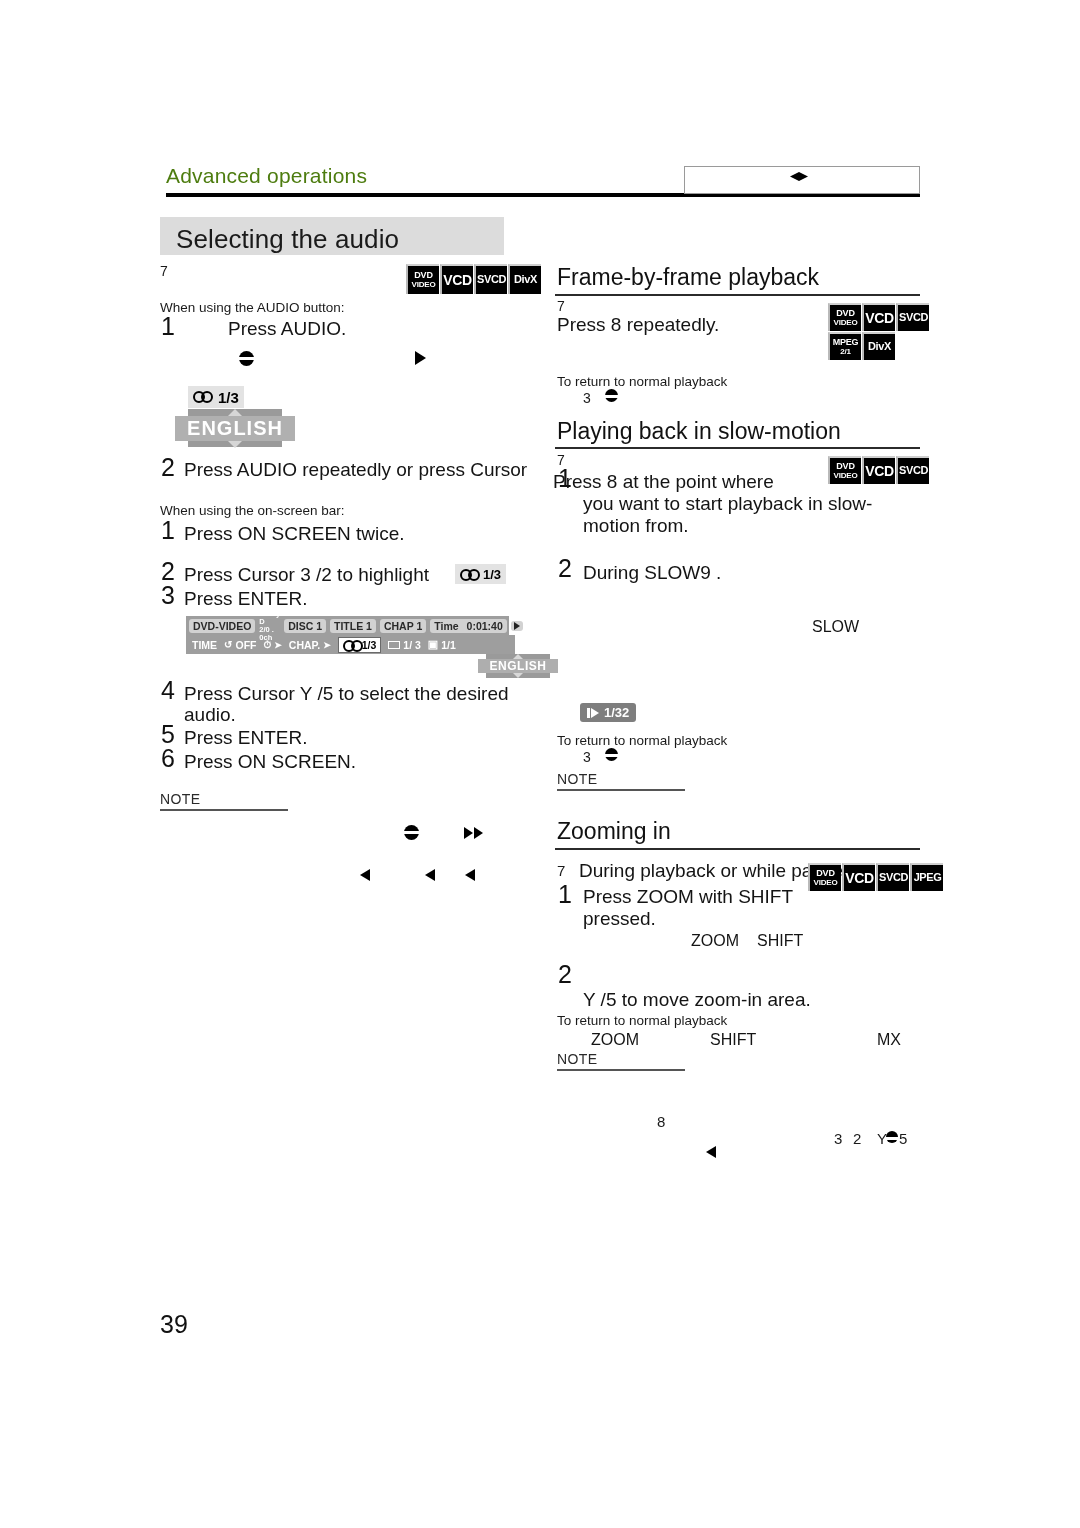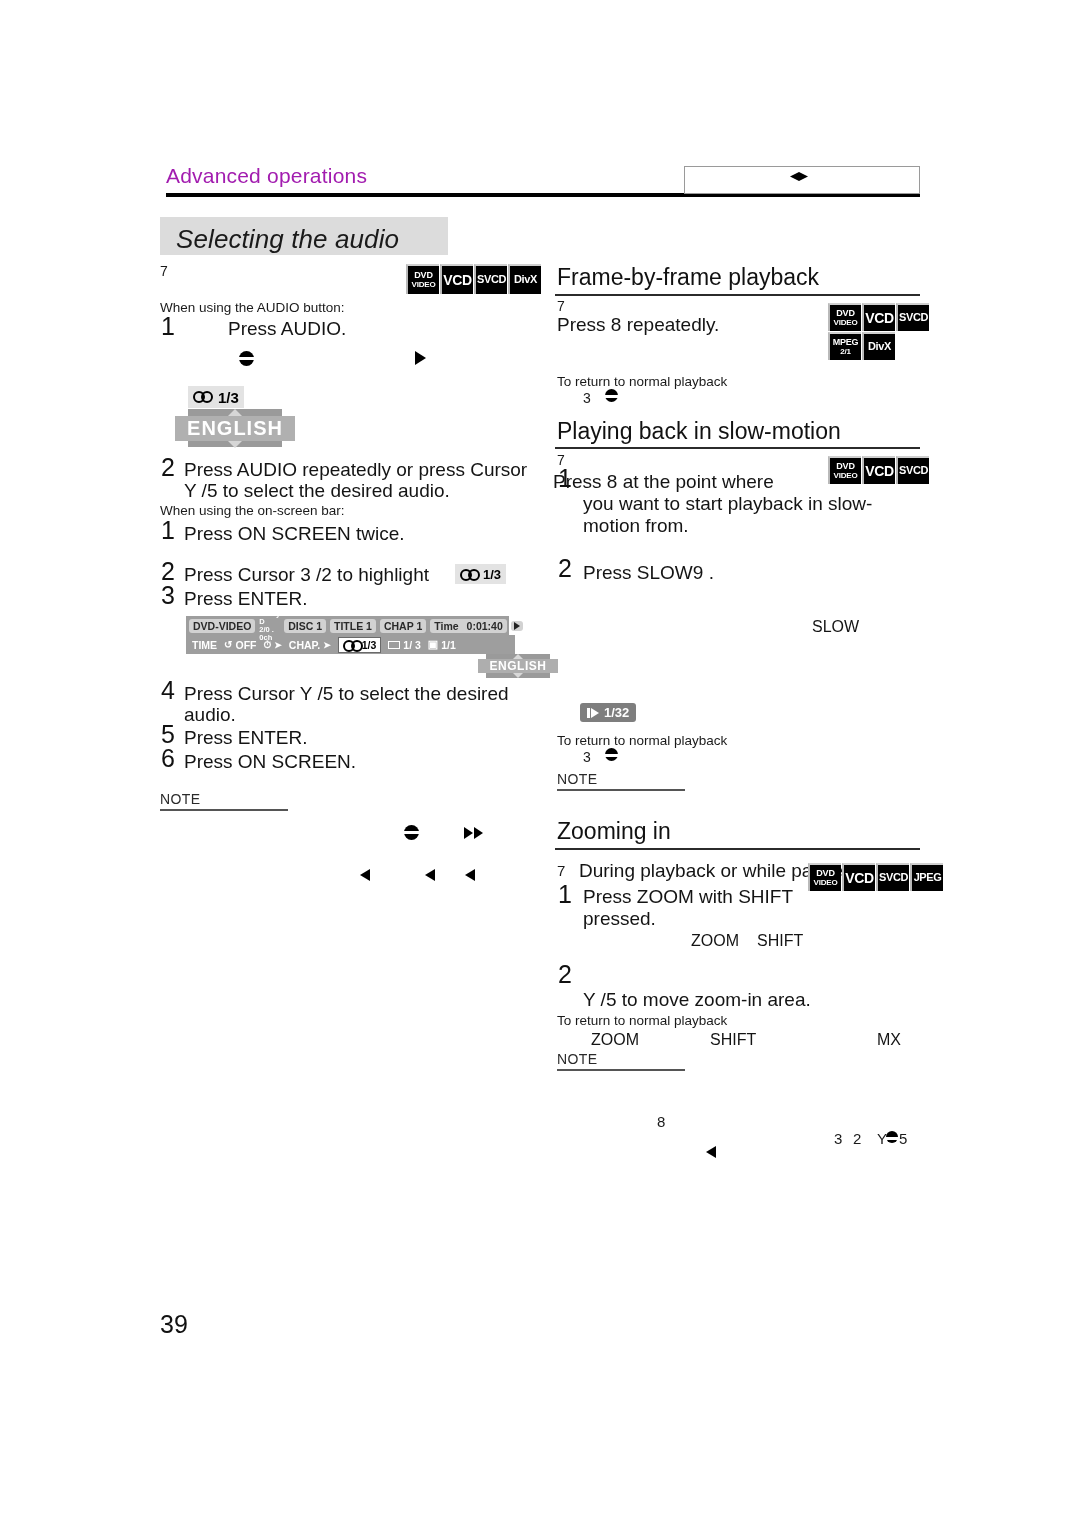--- a/index.html
+++ b/index.html
@@ -21,21 +21,21 @@
     width: 1080px;
     height: 1528px;
   }
   .abs { position: absolute; }
 
   
   .runhead {
     left: 166px; top: 164px;
     font-size: 21px;
     letter-spacing: 0.2px;
-    color: #a21caf;
+    color: #4d7c0f;
     white-space: nowrap;
   }
   .head-rule {
     left: 166px; top: 193px;
     width: 754px; height: 4px;
     background: #000;
   }
   .head-box {
     left: 684px; top: 166px;
     width: 234px; height: 26px;
@@ -54,21 +54,21 @@
     height: 38px;
   }
   .band span {
     position: absolute;
     left: 16px; top: 7px;
     font-size: 26px;
     letter-spacing: 0.1px;
     white-space: nowrap;
     color: #1a1a1a;
   }
-  #band-left  { left: 160px; top: 217px; width: 288px; font-style: italic; }
+  #band-left  { left: 160px; top: 217px; width: 344px; }
   #band-right { left: 554px; top: 217px; width: 366px; }
 
   
   .subhead {
     font-size: 23px;
     color: #111;
     white-space: nowrap;
   }
   .subrule {
     height: 2px;
@@ -355,21 +355,20 @@
   </div>
 
   <div class="abs eng-box" style="left:188px; top:409px; width:94px; height:38px;">
     <div class="arrow-up"></div>
     <div class="label">ENGLISH</div>
     <div class="arrow-dn"></div>
   </div>
 
   <div class="abs step-num" style="left:161px; top:455px;">2</div>
   <div class="abs body nowrap" style="left:184px; top:457px;">Press AUDIO repeatedly or press Cursor</div>
-  <div class="abs body nowrap" style="left:184px; top:478px;">Y /5  to select the desired audio.</div>
 
   <div class="abs small" style="left:160px; top:503px;">When using the on-screen bar:</div>
 
   <div class="abs step-num" style="left:161px; top:518px;">1</div>
   <div class="abs body nowrap" style="left:184px; top:521px;">Press ON SCREEN twice.</div>
 
   <div class="abs step-num" style="left:161px; top:559px;">2</div>
   <div class="abs body nowrap" style="left:184px; top:562px;">Press Cursor  3 /2  to highlight</div>
   <div class="abs osd-tag" style="left:455px; top:564px; height:20px; font-size:13px;">
     <span class="audio-glyph" style="width:19px;height:11px;"></span>
@@ -513,21 +512,21 @@
       <span class="mid">SVCD</span>
     </div>
   </div>
 
   <div class="abs step-num" style="left:558px; top:466px;">1</div>
   <div class="abs body nowrap" style="left:553px; top:469px;">Press  8  at the point where</div>
   <div class="abs body nowrap" style="left:583px; top:491px;">you want to start playback in slow-</div>
   <div class="abs body nowrap" style="left:583px; top:513px;">motion from.</div>
 
   <div class="abs step-num" style="left:558px; top:556px;">2</div>
-  <div class="abs body nowrap" style="left:583px; top:560px;">Press SLOW9 .</div>
+  <div class="abs body nowrap" style="left:583px; top:560px;">During SLOW9 .</div>
 
   <div class="abs body nowrap" style="left:812px; top:614px; font-size:16px;">SLOW</div>
 
   <div class="abs slowtag" style="left:580px; top:703px;">
     <span class="slow-ico">
       <span class="bar"></span>
         <span class="tr"></span>
     </span>
     <span>1/32</span>
   </div>

